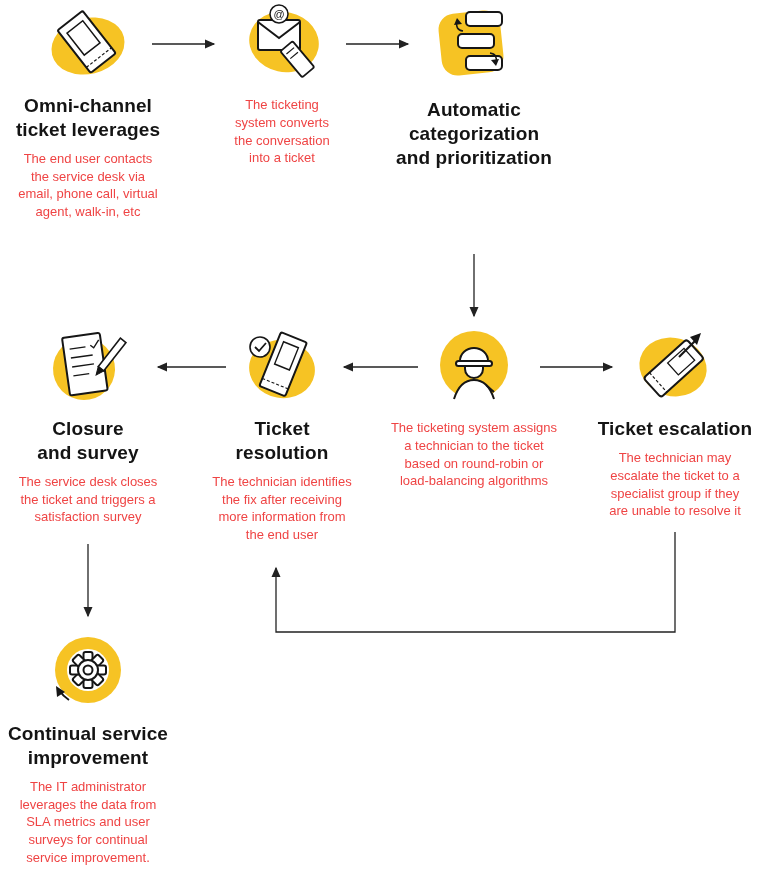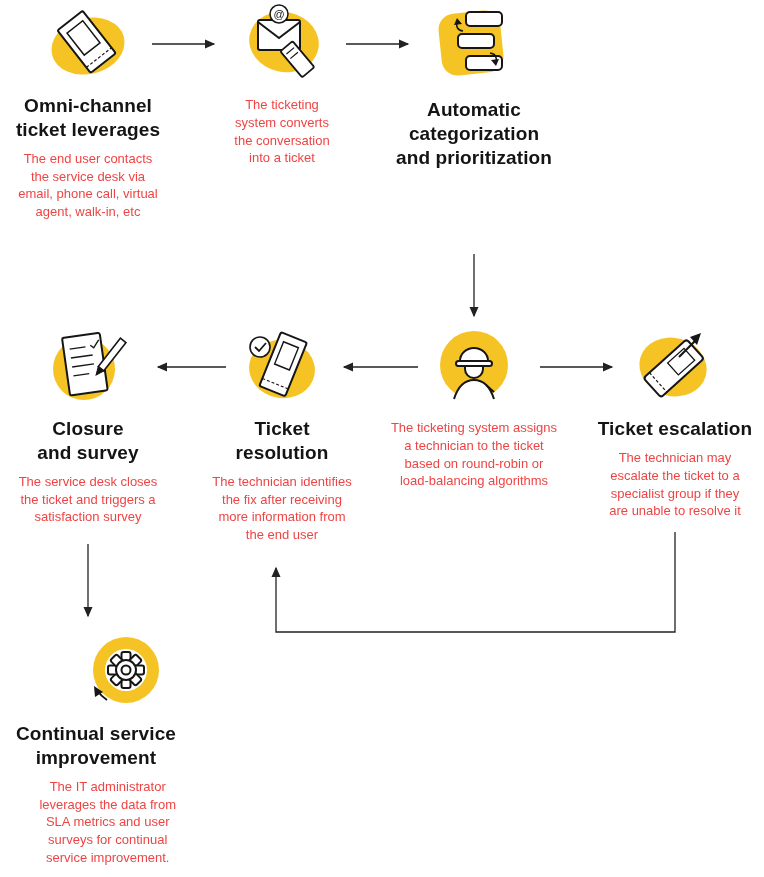--- a/index.html
+++ b/index.html
@@ -202,21 +202,21 @@
         </g>
       </svg>
     </div>
     <div class="title">Closure
 and survey</div>
     <div class="desc">The service desk closes
 the ticket and triggers a
 satisfaction survey</div>
   </div>
 
-  <div class="step" style="left:0; top:628px; width:176px;align-items:flex-end;">
+  <div class="step" style="left:0; top:628px; width:176px;">
     <div class="icon-wrap">
       <svg width="100" height="88" viewBox="0 0 100 88">
         <circle cx="50" cy="42" r="33" fill="#F6C324"></circle>
         <circle cx="50" cy="42" r="21" fill="#fff"></circle>
         <g stroke="#161616" stroke-width="2" fill="#fff">
           <rect x="45.5" y="24" width="9" height="36" rx="2"></rect>
           <rect x="45.5" y="24" width="9" height="36" rx="2" transform="rotate(45 50 42)"></rect>
           <rect x="45.5" y="24" width="9" height="36" rx="2" transform="rotate(90 50 42)"></rect>
           <rect x="45.5" y="24" width="9" height="36" rx="2" transform="rotate(135 50 42)"></rect>
           <circle cx="50" cy="42" r="10"></circle>

